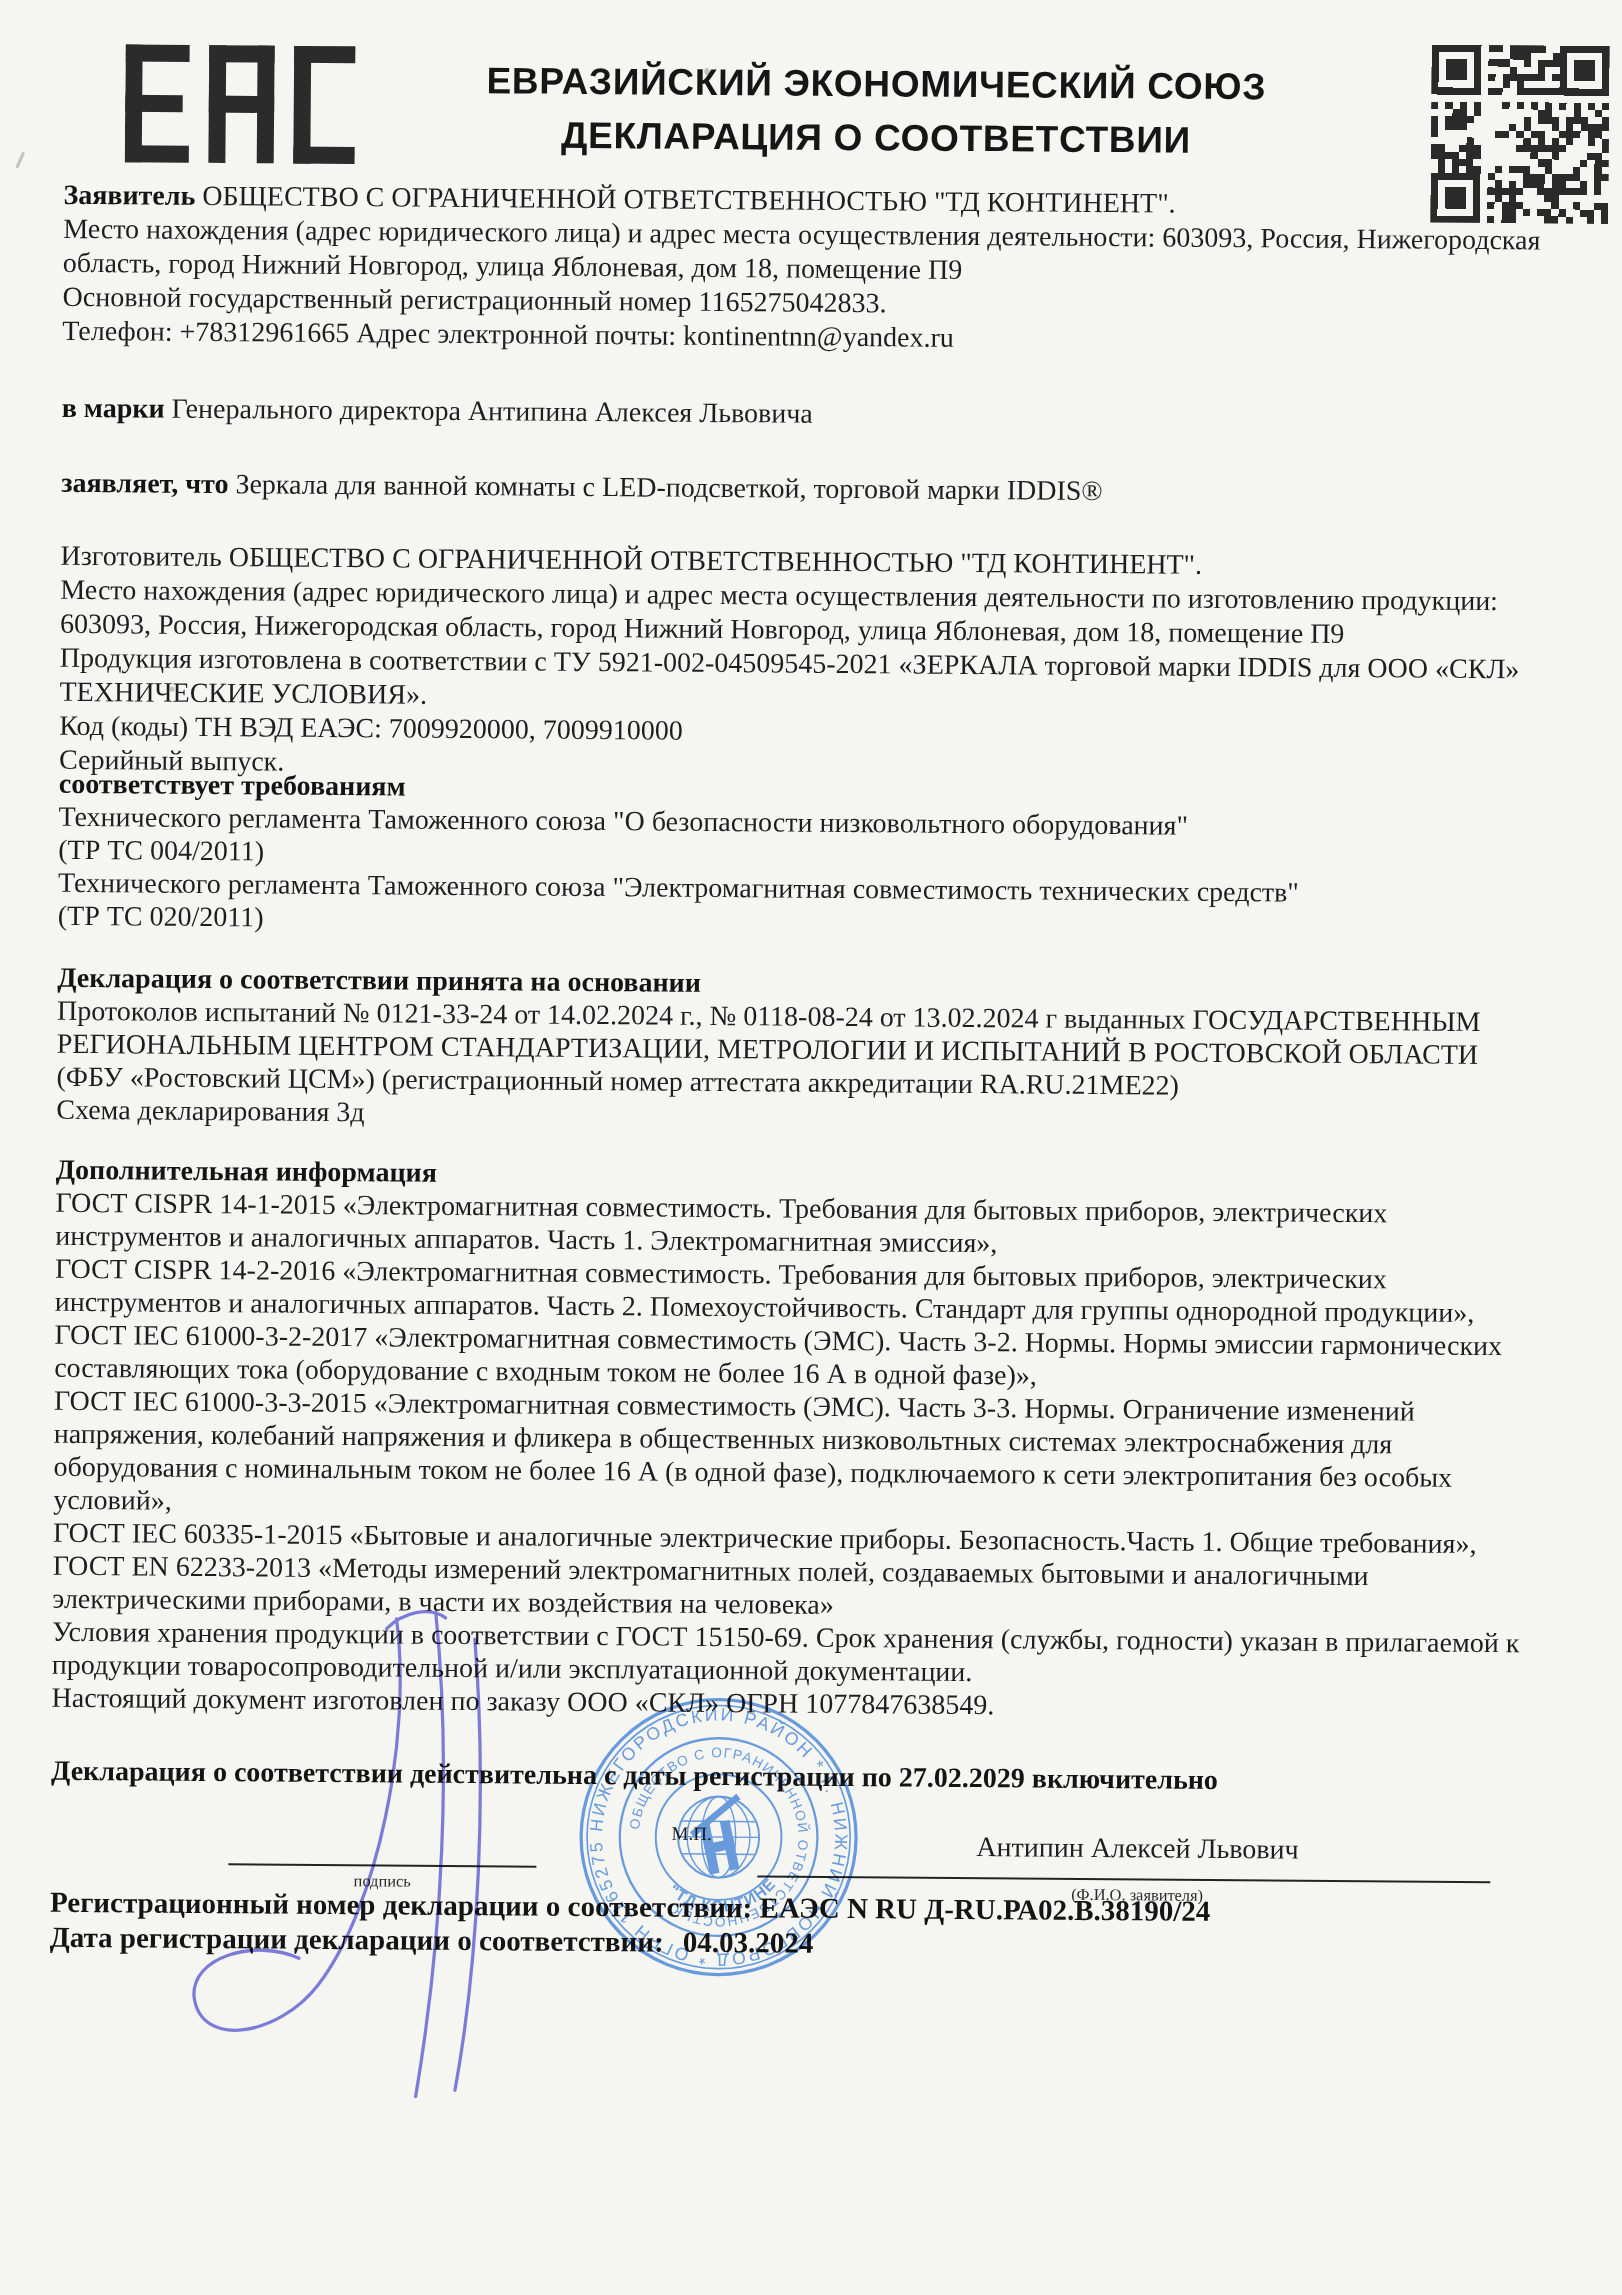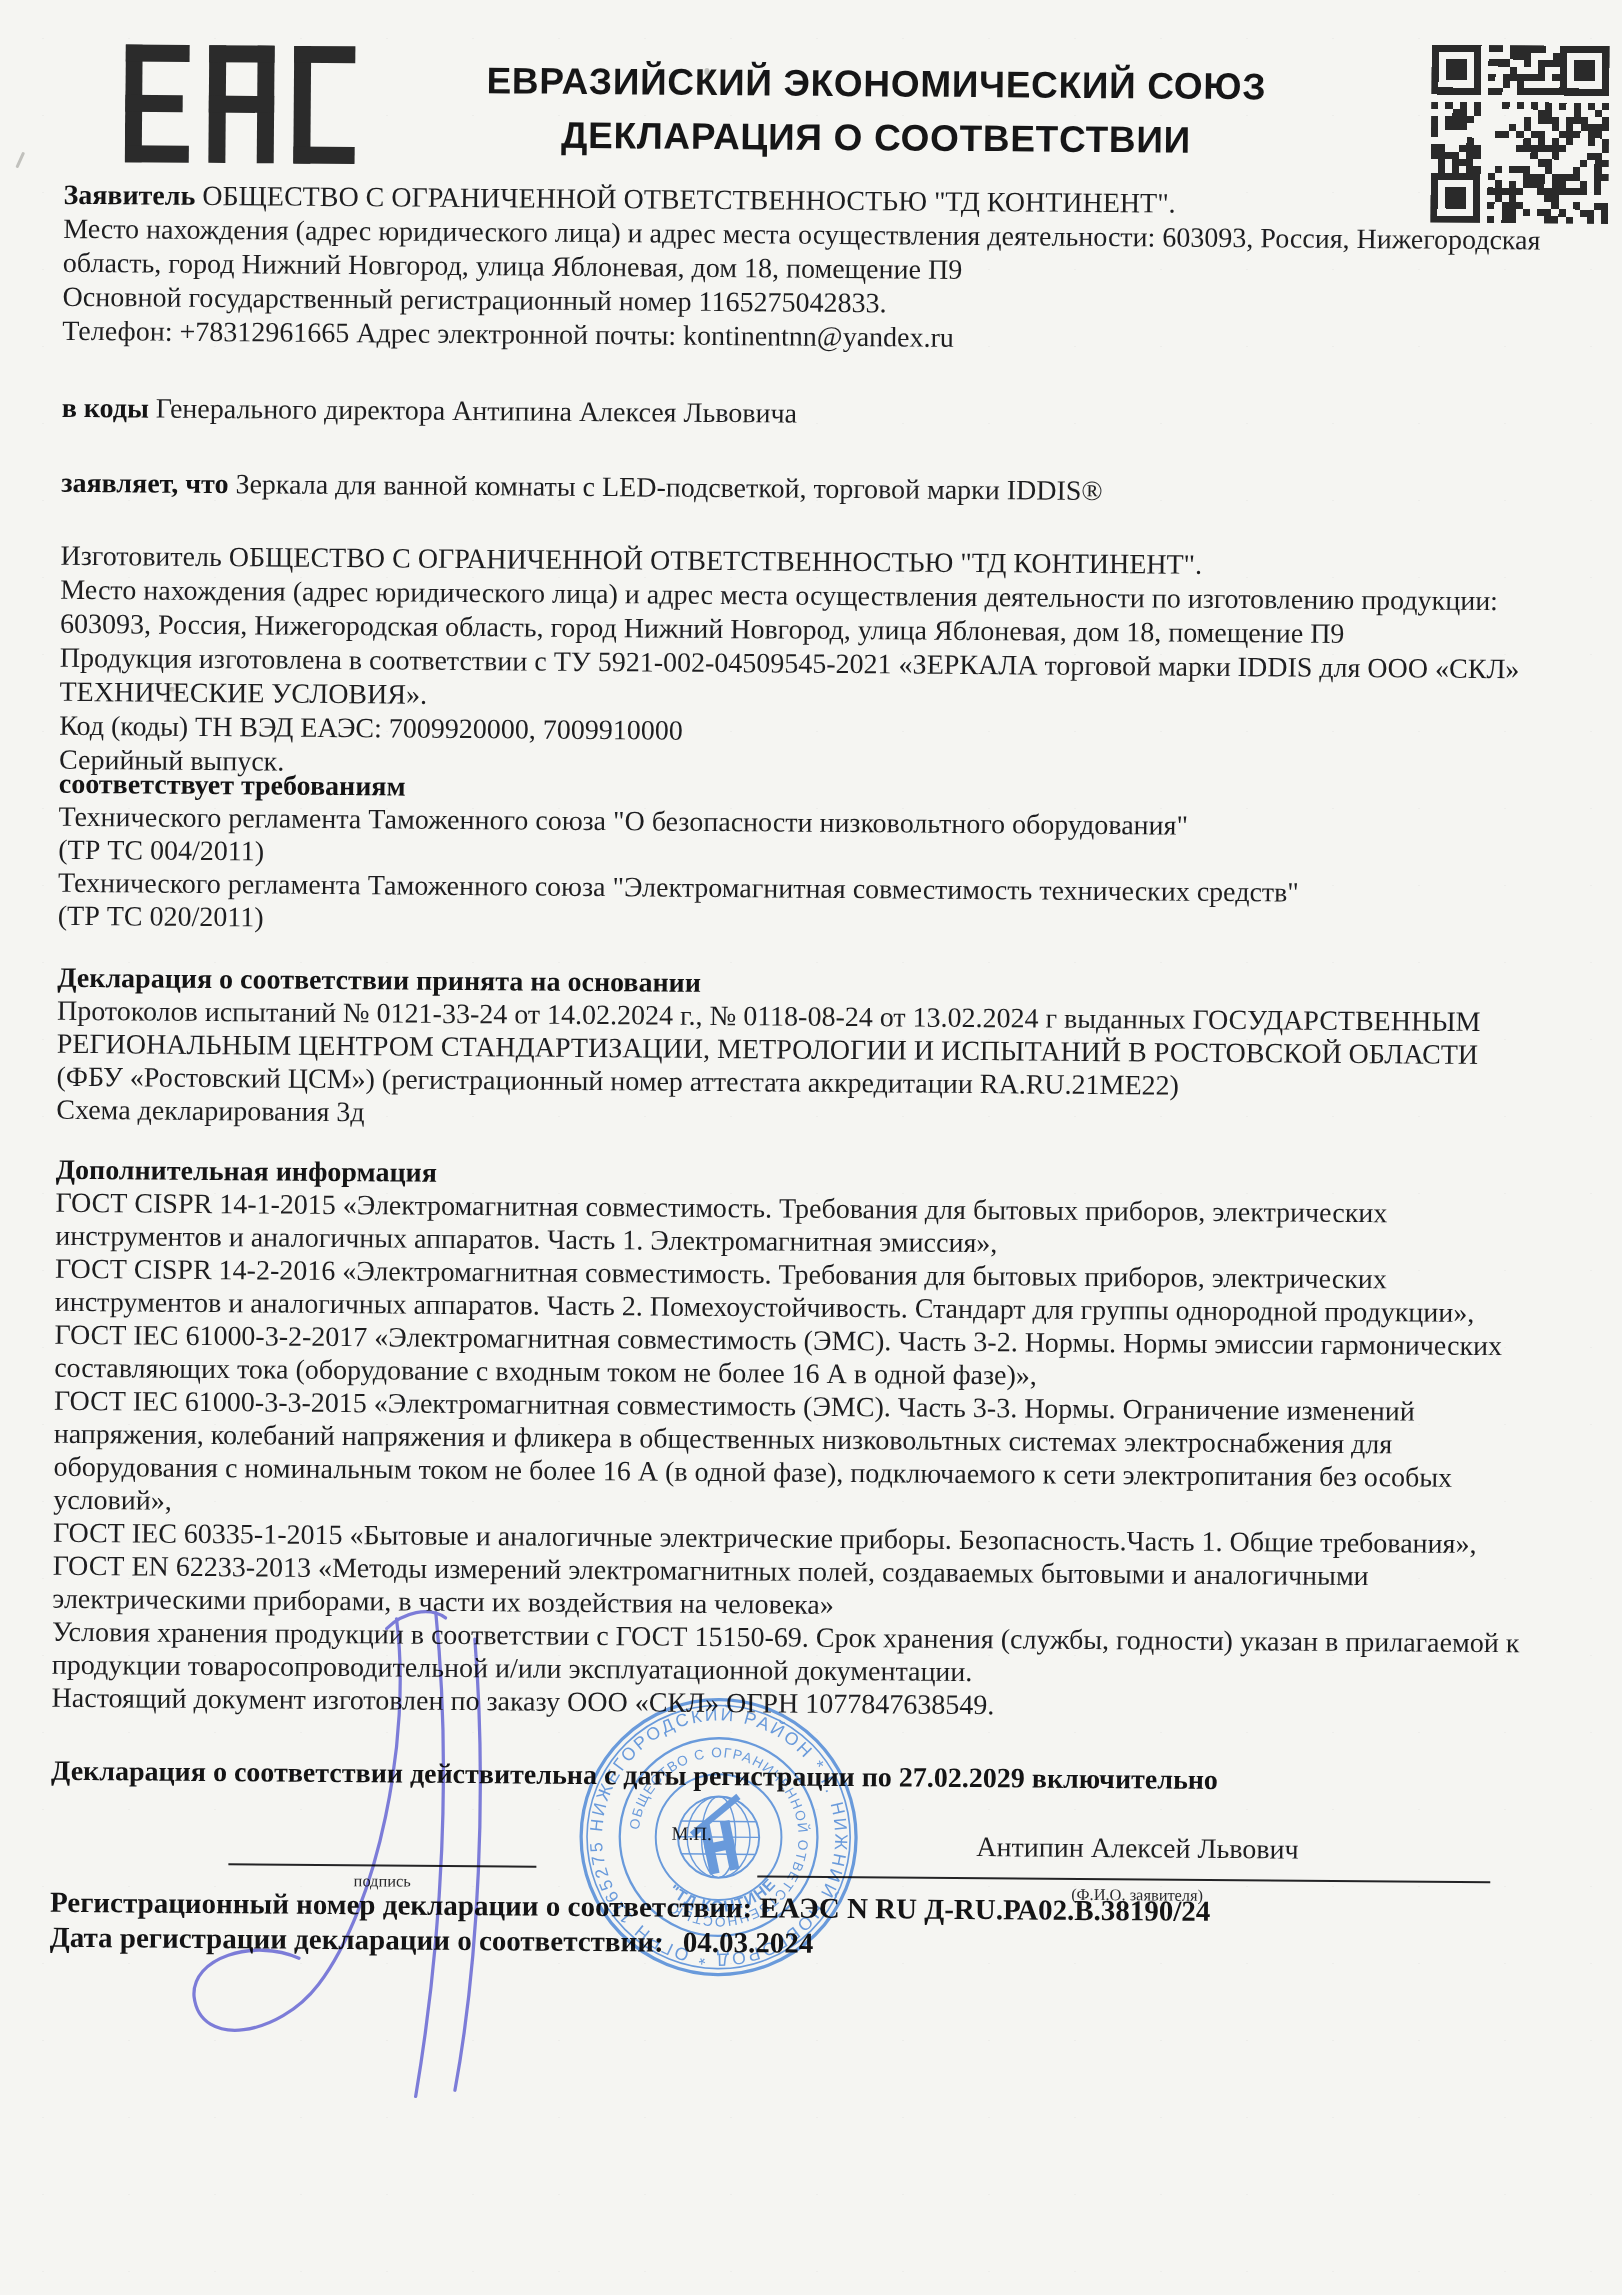--- a/index.html
+++ b/index.html
@@ -381,21 +381,21 @@
       <div><b class="lead">Заявитель</b> <span>ОБЩЕСТВО С ОГРАНИЧЕННОЙ ОТВЕТСТВЕННОСТЬЮ "ТД КОНТИНЕНТ".</span></div>
       <div>
           <div>Место нахождения (адрес юридического лица) и адрес места осуществления деятельности: 603093, Россия, Нижегородская</div>
           <div>область, город Нижний Новгород, улица Яблоневая, дом 18, помещение П9</div>
           <div>Основной государственный регистрационный номер 1165275042833.</div>
           <div>Телефон: +78312961665 Адрес электронной почты: kontinentnn@yandex.ru</div>
         </div>
     </div>
 
     <div class="block" style="top:391px">
-      <div><b class="lead">в коды</b> <span>Генерального директора Антипина Алексея Львовича</span></div>
+      <div><b class="lead">в марки</b> <span>Генерального директора Антипина Алексея Львовича</span></div>
     </div>
 
     <div class="block" style="top:466px">
       <div><b class="lead">заявляет, что</b> <span>Зеркала для ванной комнаты с LED-подсветкой, торговой марки IDDIS®</span></div>
     </div>
 
     <div class="block" style="top:539px">
       <div>
           <div>Изготовитель ОБЩЕСТВО С ОГРАНИЧЕННОЙ ОТВЕТСТВЕННОСТЬЮ "ТД КОНТИНЕНТ".</div>
           <div>Место нахождения (адрес юридического лица) и адрес места осуществления деятельности по изготовлению продукции:</div>

